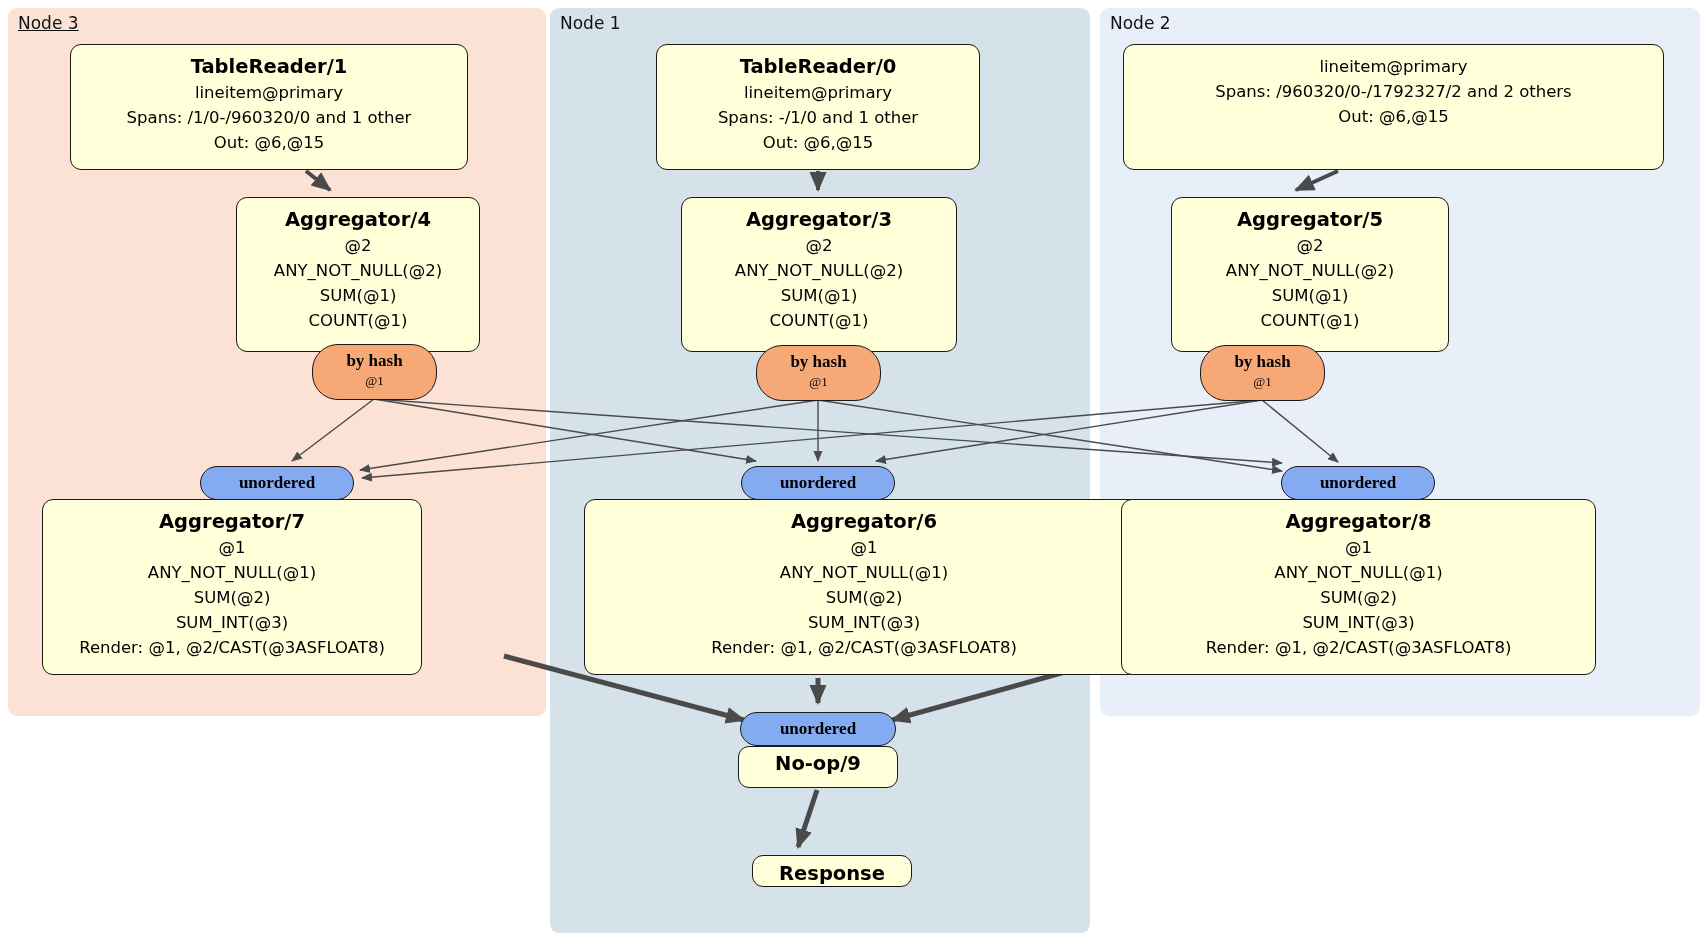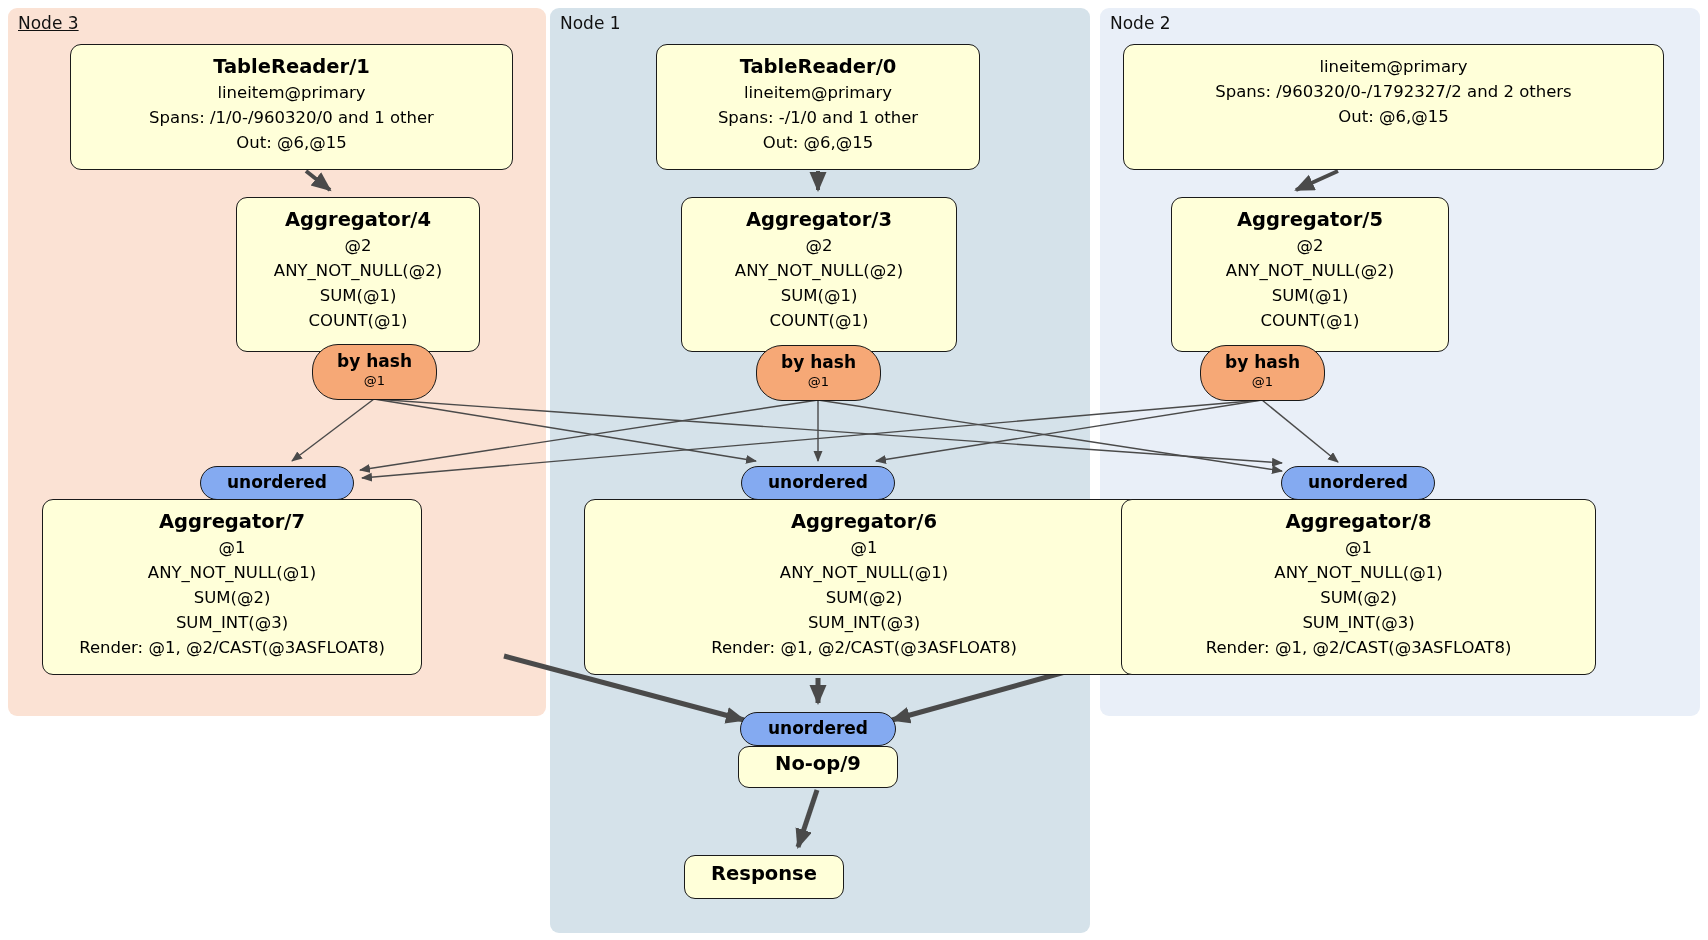--- a/index.html
+++ b/index.html
@@ -10,21 +10,21 @@
   .region{position:absolute;border-radius:9px;}
   .region-label{position:absolute;font-size:17px;color:#111;}
   #edges{position:absolute;left:0;top:0;width:1708px;height:940px;}
   .nbox{
     position:absolute;background:#ffffd9;border:1.6px solid #1a1a1a;border-radius:11px;
     text-align:center;padding:9px 6px 6px 6px;box-sizing:border-box;
   }
   .nbox .title{font-weight:bold;font-size:19.5px;line-height:26px;}
   .nbox .ln{font-size:16.5px;line-height:25px;white-space:nowrap;}
   .pill{
-    position:absolute;border:1.6px solid #1a1a1a;text-align:center;box-sizing:border-box;
+    position:absolute;border:1.6px solid #1a1a1a;text-align:center;box-sizing:border-box;font-family:Liberation Serif, serif;
   }
   .pill-orange{background:#f6a876;border-radius:26px;padding-top:5px;}
   .pill-orange .plabel{font-weight:bold;font-size:17px;line-height:22px;}
   .pill-orange .psub{font-size:13px;line-height:18px;}
   .pill-blue{background:#84aaf1;border-radius:17px;}
   .pill-blue .plabel{font-weight:bold;font-size:17px;line-height:31px;}
 </style>
 </head>
 <body>
 
@@ -67,21 +67,21 @@
     </g>
 
     <g stroke="#4a4a4a" stroke-width="5" fill="none">
       <line x1="504" y1="656" x2="744" y2="720" marker-end="url(#ah-big)"></line>
       <line x1="818" y1="678" x2="818" y2="703" marker-end="url(#ah-big)"></line>
       <line x1="1130" y1="654" x2="892" y2="720" marker-end="url(#ah-big)"></line>
       <line x1="817" y1="790" x2="798" y2="847" marker-end="url(#ah-big)"></line>
     </g>
   </svg>
 
-  <div class="nbox" style="left:70px;top:44px;width:443px;height:126px;">
+  <div class="nbox" style="left:70px;top:44px;width:398px;height:126px;">
     <div class="title">TableReader/1</div>
     <div class="ln">lineitem@primary</div>
     <div class="ln">Spans: /1/0-/960320/0 and 1 other</div>
     <div class="ln">Out: @6,@15</div>
   </div>
 
   <div class="nbox" style="left:236px;top:197px;width:244px;height:155px;">
     <div class="title">Aggregator/4</div>
     <div class="ln">@2</div>
     <div class="ln">ANY_NOT_NULL(@2)</div>
@@ -173,17 +173,17 @@
   </div>
 
   <div class="pill pill-blue" style="left:740px;top:712px;width:156px;height:34px;">
     <div class="plabel">unordered</div>
   </div>
 
   <div class="nbox" style="left:738px;top:746px;width:160px;height:42px;padding:4px 6px;">
     <div class="title">No-op/9</div>
   </div>
 
-  <div class="nbox" style="left:684px;top:855px;width:160px;height:44px;padding:5px 6px;">
+  <div class="nbox" style="left:752px;top:855px;width:160px;height:32px;padding:5px 6px;">
     <div class="title">Response</div>
   </div>
 
 </div>
 
 </body></html>

